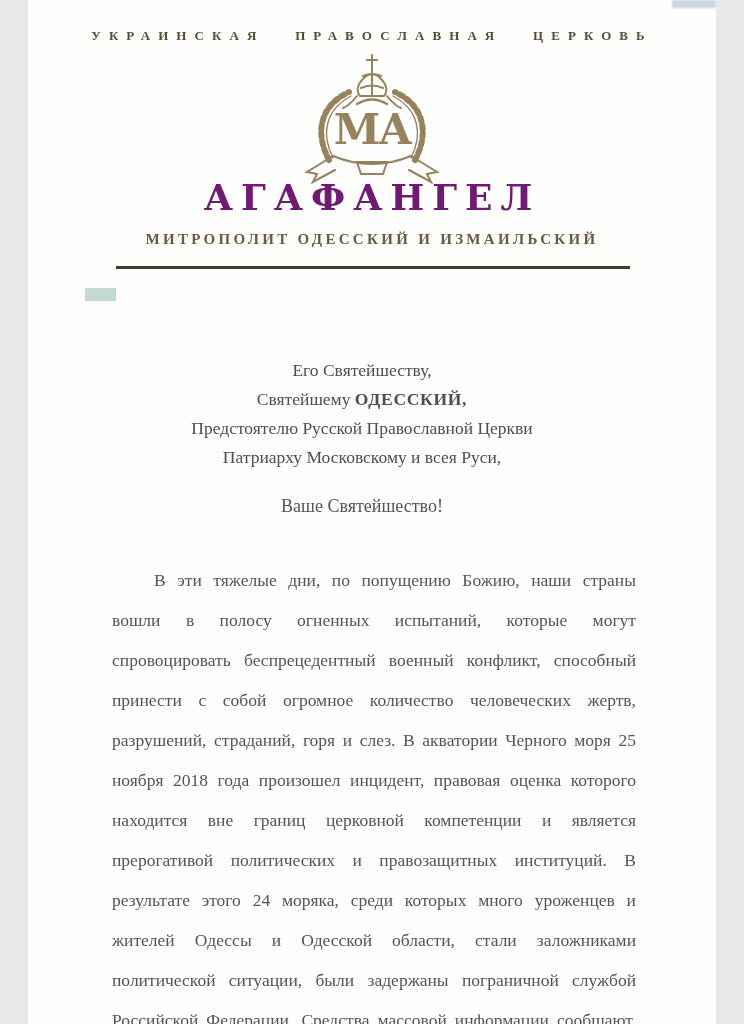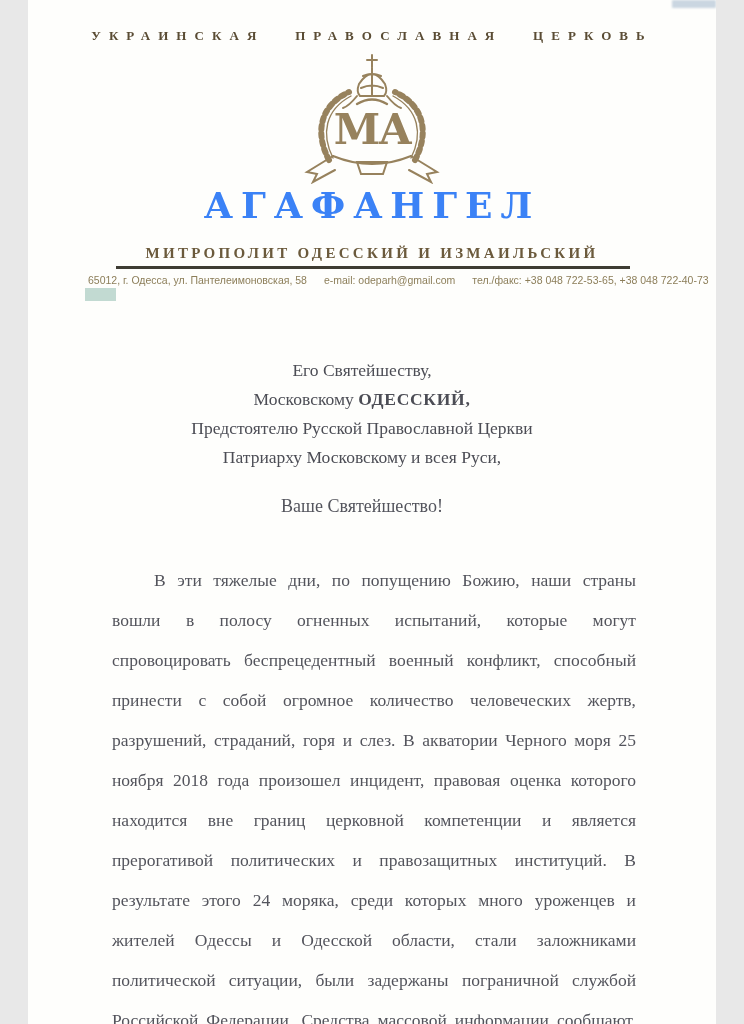--- a/index.html
+++ b/index.html
@@ -25,31 +25,31 @@
     word-spacing: 1.5em;
   }
   .crest {
     position: absolute;
     top: 52px; left: 50%;
     transform: translateX(-50%);
     width: 170px; height: 132px;
   }
   .metropolitan-name {
     position: absolute;
-    top: 184px; left: 0; right: 0;
+    top: 176px; left: 0; right: 0;
     text-align: center;
     font-size: 36px;
     font-weight: bold;
-    color: #3b82f6;
+    color: #701a75;
     letter-spacing: 0.22em;
     font-family: "DejaVu Serif", serif;
   }
   .metropolitan-title {
     position: absolute;
-    top: 245px; left: 0; right: 0;
+    top: 231px; left: 0; right: 0;
     text-align: center;
     font-size: 15px;
     font-weight: bold;
     color: #6b5a3c;
     letter-spacing: 0.22em;
   }
   .divider {
     position: absolute;
     top: 266px; left: 88px; right: 86px;
     height: 0;
@@ -149,30 +149,25 @@
       <path d="M70 52 q15 -9 30 0" stroke-width="2.4"></path>
     </g>
     <text x="85" y="92" text-anchor="middle" font-family="DejaVu Serif, serif" font-size="42" font-weight="bold" fill="#97825d" letter-spacing="-2">МА</text>
   </svg>
 
   <div class="metropolitan-name">АГАФАНГЕЛ</div>
   <div class="metropolitan-title">МИТРОПОЛИТ ОДЕССКИЙ И ИЗМАИЛЬСКИЙ</div>
 
   <div class="divider"></div>
 
-  <div class="contact-line">
-    <span>65012, г. Одесса, ул. Пантелеимоновская, 58</span>
-    <span class="gap">e-mail: odeparh@gmail.com</span>
-    <span class="gap">тел./факс: +38 048 722-53-65, +38 048 722-40-73</span>
-  </div>
 
   <div class="recipient">
     <div>Его Святейшеству,</div>
     <div>
-      <span>Московскому</span>
+      <span>Святейшему</span>
       <span class="name-bold">ОДЕССКИЙ,</span>
     </div>
     <div>Предстоятелю Русской Православной Церкви</div>
     <div>Патриарху Московскому и всея Руси,</div>
   </div>
 
   <div class="salutation">Ваше Святейшество!</div>
 
   <p class="body-text">В эти тяжелые дни, по попущению Божию, наши страны вошли в полосу огненных испытаний, которые могут спровоцировать беспрецедентный военный конфликт, способный принести с собой огромное количество человеческих жертв, разрушений, страданий, горя и слез. В акватории Черного моря 25 ноября 2018 года произошел инцидент, правовая оценка которого находится вне границ церковной компетенции и является прерогативой политических и правозащитных институций. В результате этого 24 моряка, среди которых много уроженцев и жителей Одессы и Одесской области, стали заложниками политической ситуации, были задержаны пограничной службой Российской Федерации. Средства массовой информации сообщают, что среди них есть раненые, нуждающиеся в медицинской помощи.</p>
 

